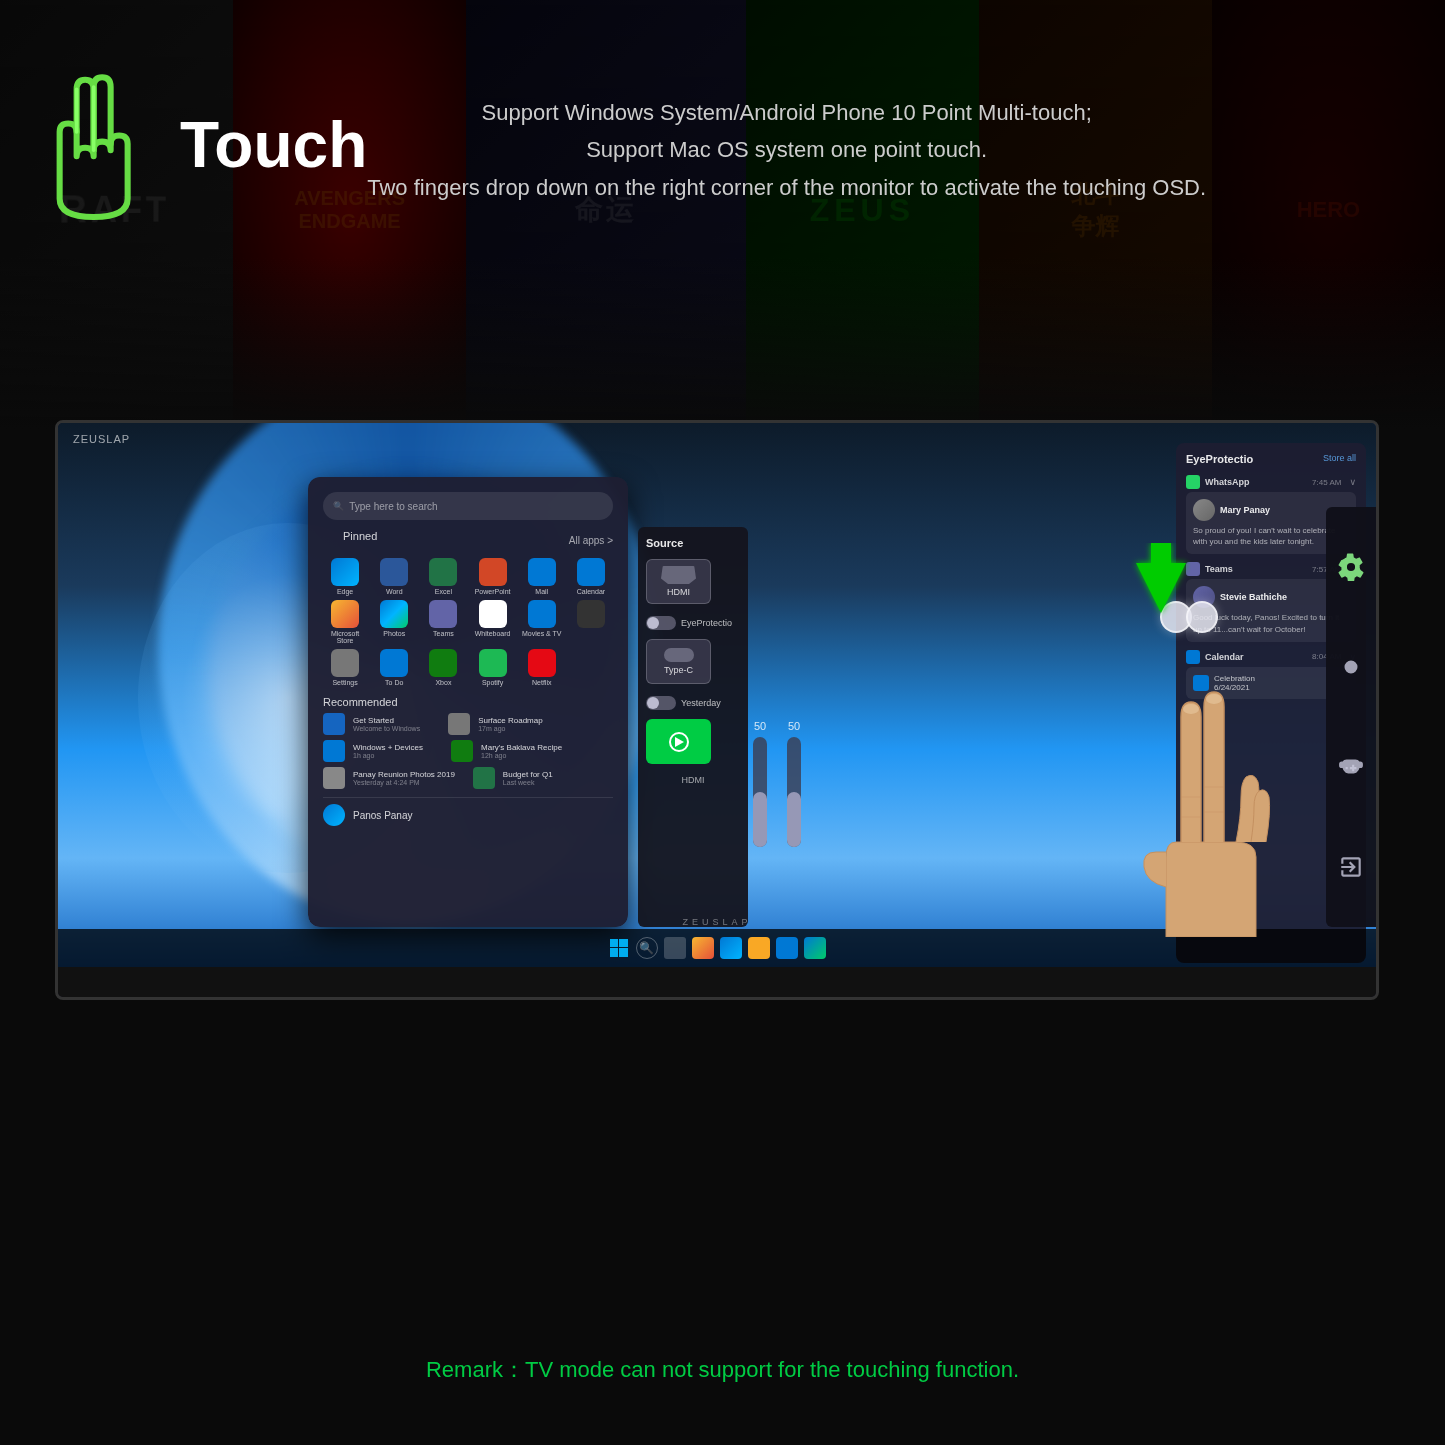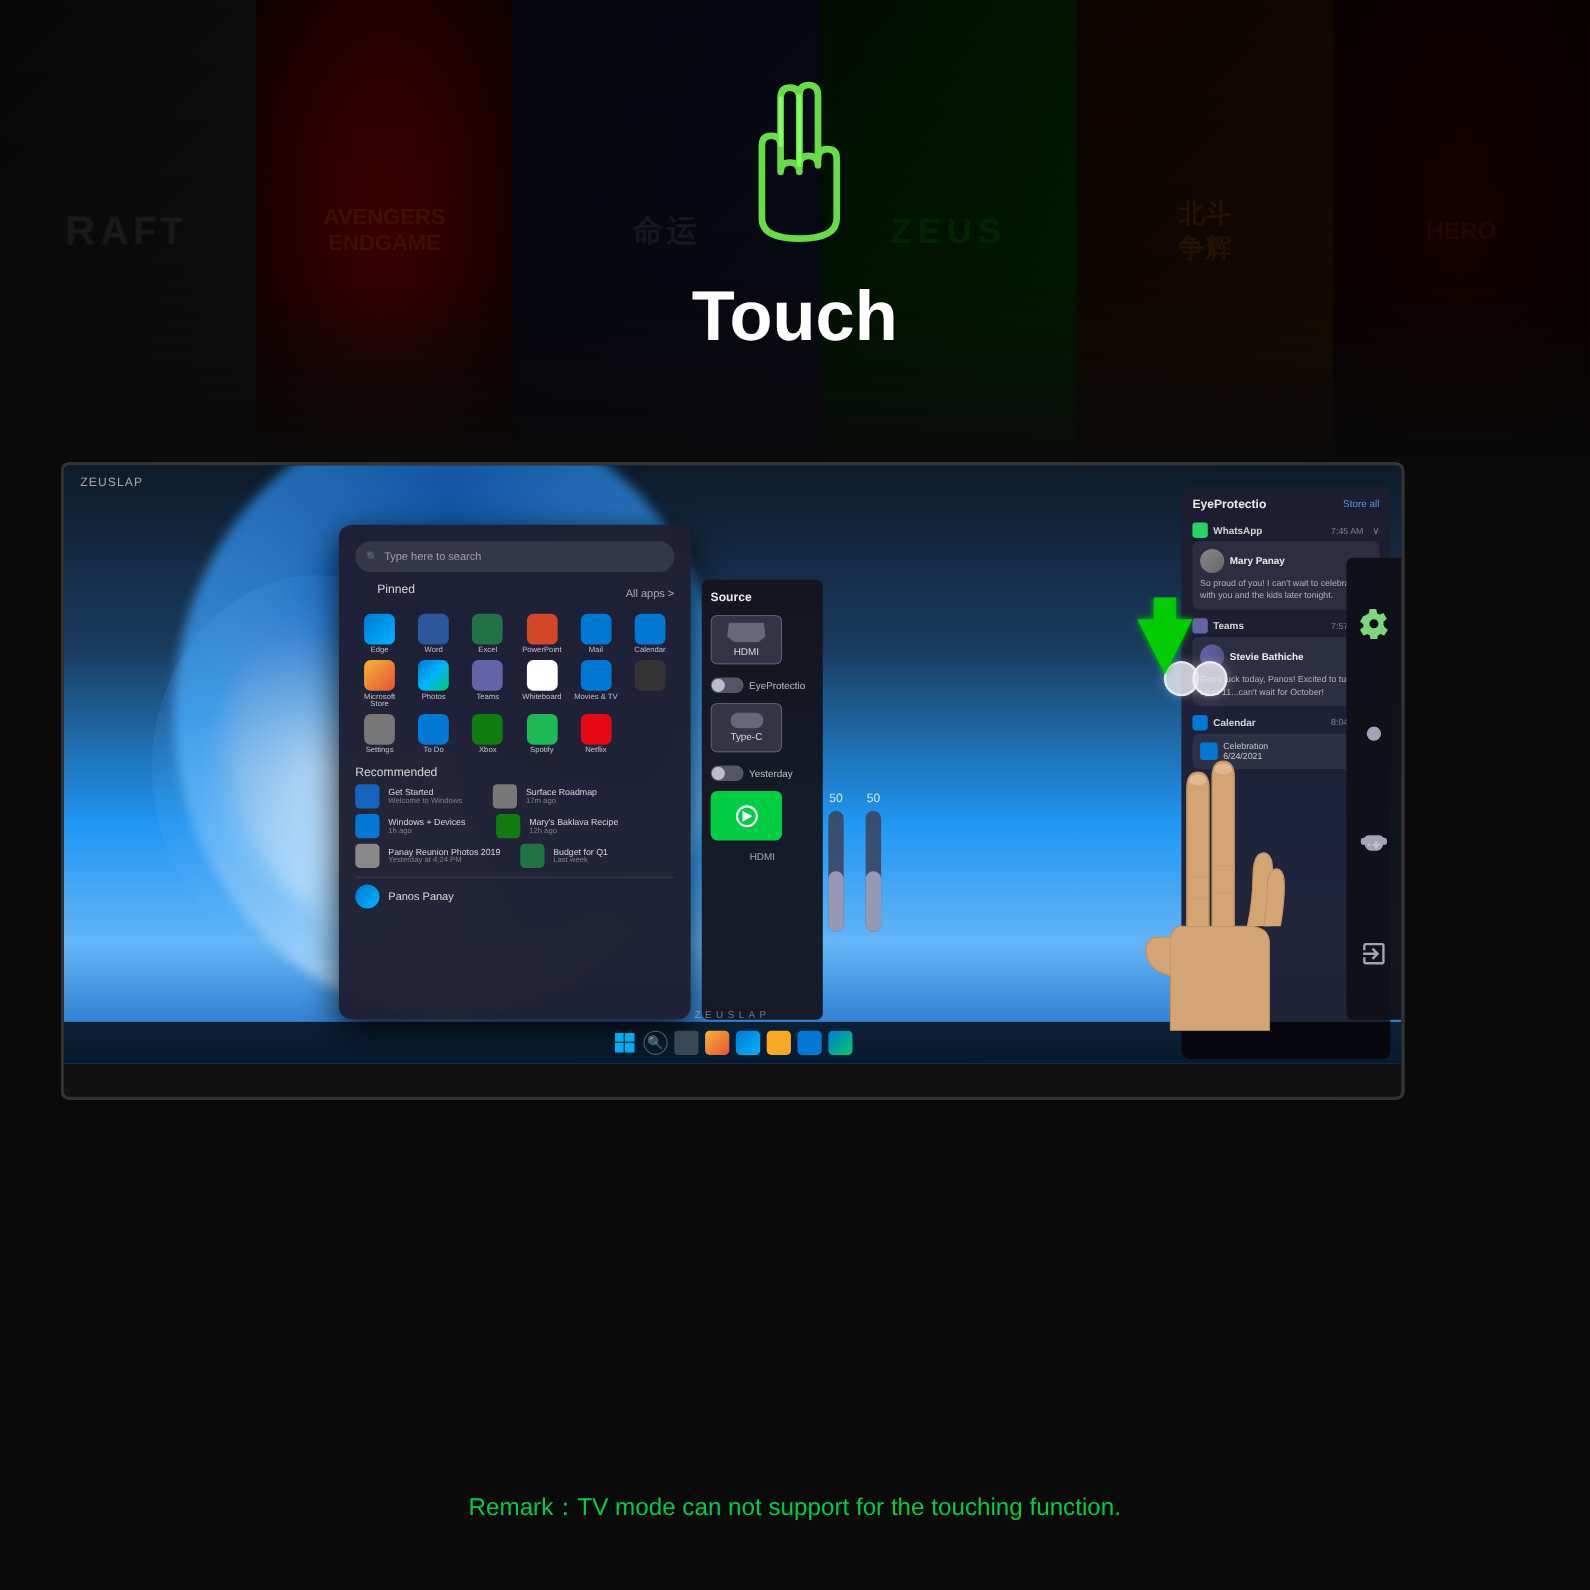--- a/index.html
+++ b/index.html
@@ -20,21 +20,21 @@
       overflow: hidden;
     }
 
     
     .center-content {
       position: absolute;
       top: 0;
       left: 0;
       width: 100%;
       display: flex;
-      flex-direction: column;
+      flex-direction: row;
       align-items: center;
       padding-top: 40px;
     }
 
     
     .touch-icon-container {
       width: 180px;
       height: 200px;
       display: flex;
       align-items: center;
@@ -63,21 +63,21 @@
       line-height: 1.7;
       margin-top: 20px;
       max-width: 900px;
     }
 
     
     .monitor-section {
       position: absolute;
       top: 420px;
       left: 55px;
-      width: 1222px;
+      width: 1324px;
       height: 600px;
     }
 
     .monitor-frame {
       width: 100%;
       height: 580px;
       background: #1a1a2e;
       border-radius: 8px;
       border: 3px solid #333;
       overflow: hidden;
@@ -496,20 +496,25 @@
         </g>
 
         <path d="M49 30 L49 65" stroke="#88ff66" stroke-width="3" fill="none" stroke-linecap="round"></path>
         <path d="M63 28 L63 80" stroke="#88ff66" stroke-width="3" fill="none" stroke-linecap="round"></path>
       </svg>
     </div>
   </div>
 
   <h1 class="touch-title">Touch</h1>
 
+  <div class="description">
+    <p>Support Windows System/Android Phone 10 Point Multi-touch;</p>
+    <p>Support Mac OS system one point touch.</p>
+    <p>Two fingers drop down on the right corner of the monitor to activate the touching OSD.</p>
+  </div>
 </div>
 
 <div class="monitor-section">
   <div class="monitor-frame">
     <div class="monitor-screen">
 
       <div class="win11-bg">
         <div class="win11-bloom"></div>
 
         <div style="position:absolute;top:50px;left:150px;width:400px;height:400px;background:conic-gradient(from 45deg, #0d47a1,#42a5f5,#e3f2fd,#1565c0,#0d47a1);opacity:0.5;border-radius:50%;filter:blur(8px);"></div>

